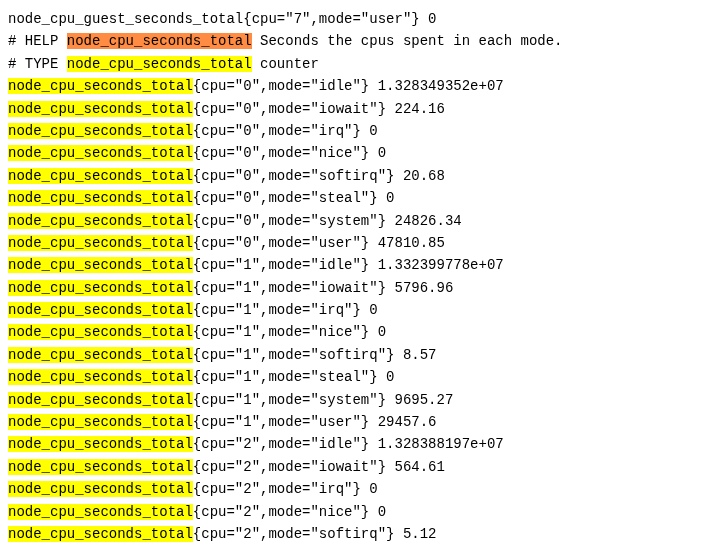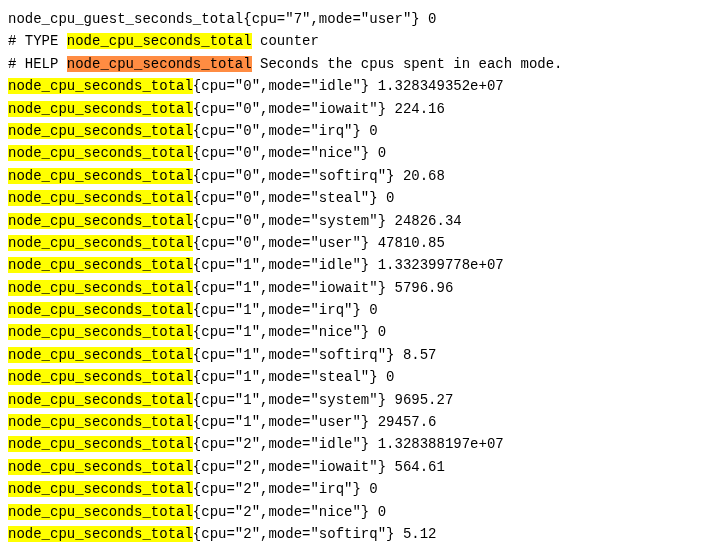--- a/index.html
+++ b/index.html
@@ -20,22 +20,22 @@
   }
   .hl-orange {
     background-color: #ff8c42;
   }
 </style>
 </head>
 <body>
 
 <div id="container">
     <span class="line"><span>node_cpu_guest_seconds_total</span><span>{cpu="7",mode="user"} 0</span></span>
+    <span class="line"><span># HELP </span><span class="hl-orange">node_cpu_seconds_total</span><span> Seconds the cpus spent in each mode.</span></span>
     <span class="line"><span># TYPE </span><span class="hl-yellow">node_cpu_seconds_total</span><span> counter</span></span>
-    <span class="line"><span># HELP </span><span class="hl-orange">node_cpu_seconds_total</span><span> Seconds the cpus spent in each mode.</span></span>
     <span class="line"><span class="hl-yellow">node_cpu_seconds_total</span><span>{cpu="0",mode="idle"} 1.328349352e+07</span></span>
     <span class="line"><span class="hl-yellow">node_cpu_seconds_total</span><span>{cpu="0",mode="iowait"} 224.16</span></span>
     <span class="line"><span class="hl-yellow">node_cpu_seconds_total</span><span>{cpu="0",mode="irq"} 0</span></span>
     <span class="line"><span class="hl-yellow">node_cpu_seconds_total</span><span>{cpu="0",mode="nice"} 0</span></span>
     <span class="line"><span class="hl-yellow">node_cpu_seconds_total</span><span>{cpu="0",mode="softirq"} 20.68</span></span>
     <span class="line"><span class="hl-yellow">node_cpu_seconds_total</span><span>{cpu="0",mode="steal"} 0</span></span>
     <span class="line"><span class="hl-yellow">node_cpu_seconds_total</span><span>{cpu="0",mode="system"} 24826.34</span></span>
     <span class="line"><span class="hl-yellow">node_cpu_seconds_total</span><span>{cpu="0",mode="user"} 47810.85</span></span>
     <span class="line"><span class="hl-yellow">node_cpu_seconds_total</span><span>{cpu="1",mode="idle"} 1.332399778e+07</span></span>
     <span class="line"><span class="hl-yellow">node_cpu_seconds_total</span><span>{cpu="1",mode="iowait"} 5796.96</span></span>

